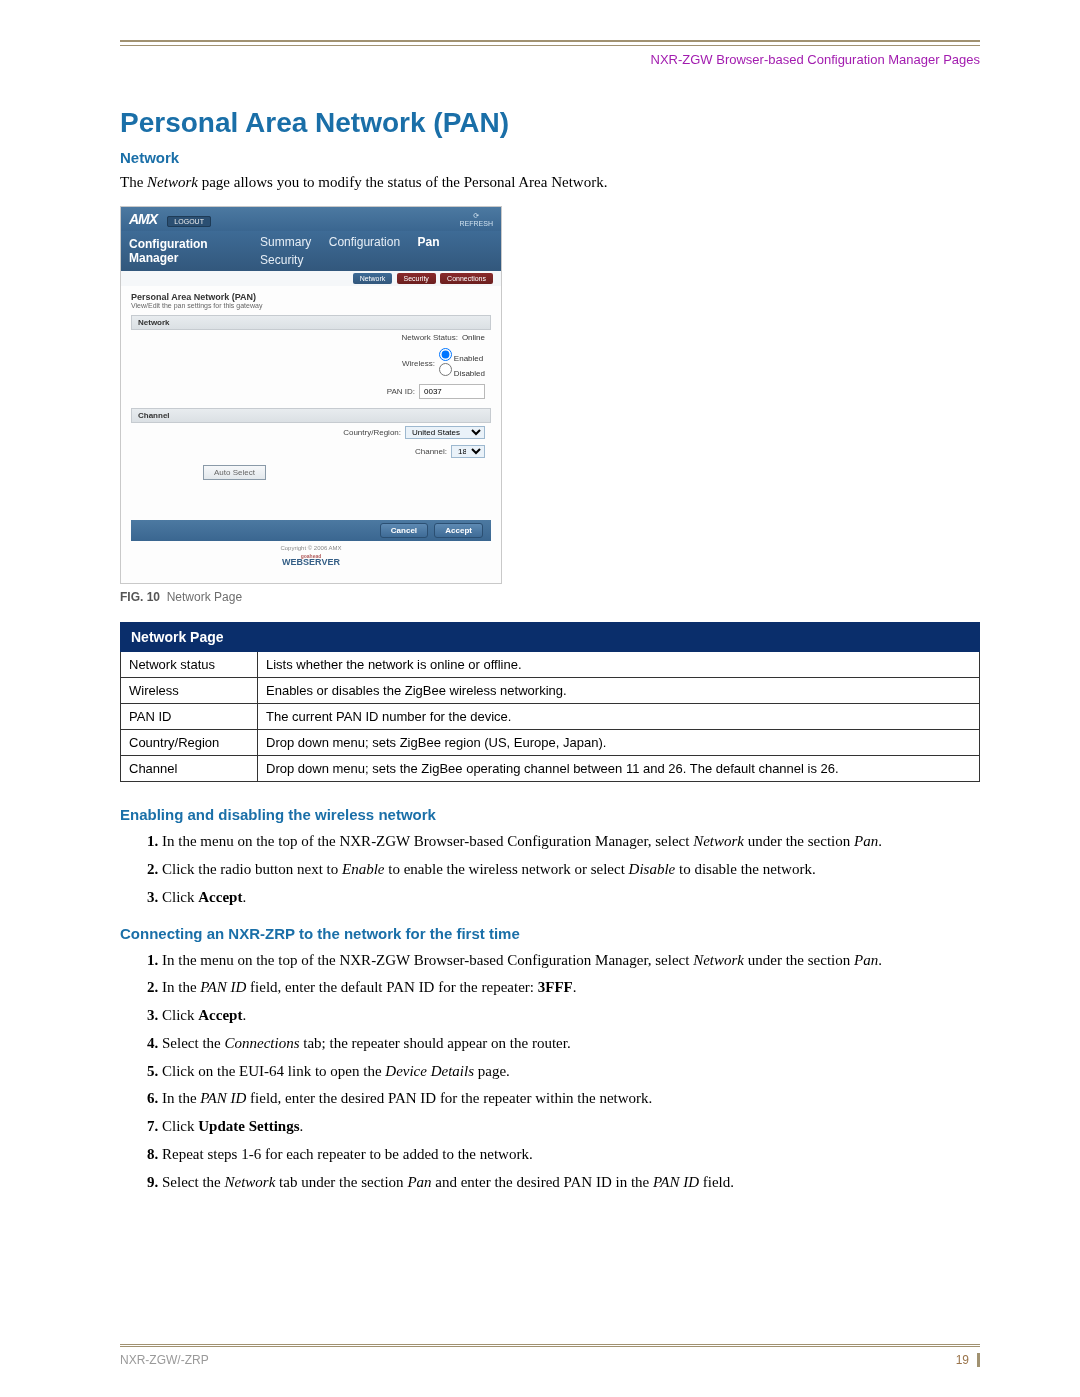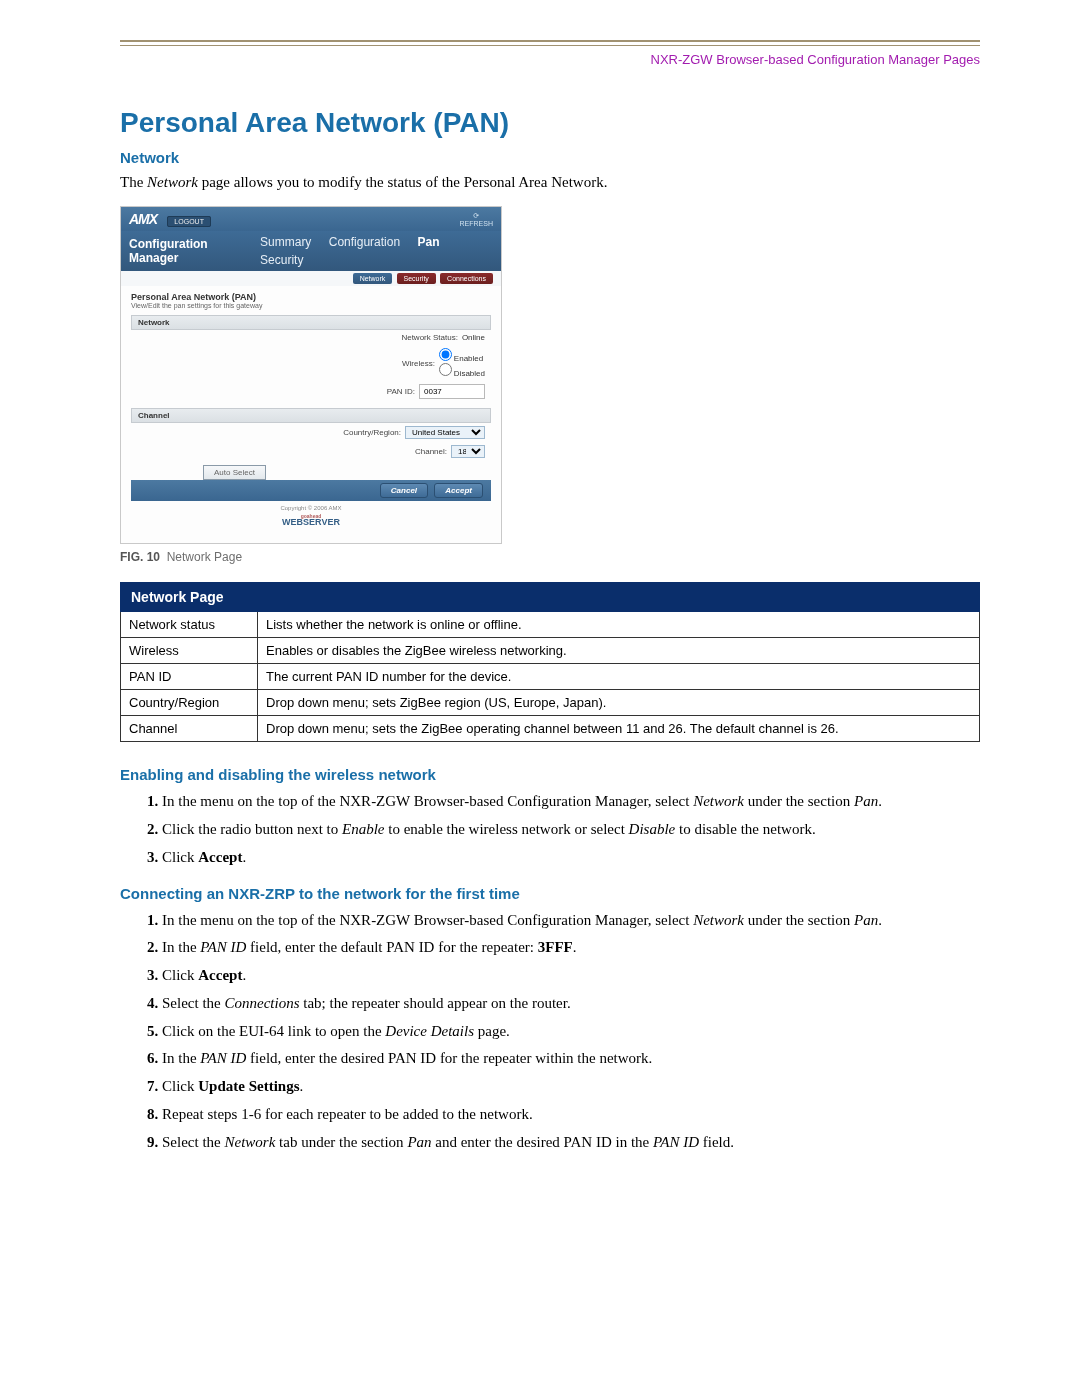--- a/index.html
+++ b/index.html
@@ -182,21 +182,21 @@
     background: linear-gradient(#f6f8fa,#e3e8ec);
     border-radius: 0;
     color: #666;
     margin-top: 4px;
     margin-left: 72px;
   }
   .shot-actionbar {
     background: linear-gradient(#4c79a1,#3a6690);
     text-align: right;
     padding: 3px 8px;
-    font-style: italic;
+    margin-top: 40px;
   }
   .shot-actionbar .abtn {
     display: inline-block;
     font-size: 8px;
     font-weight: bold;
     color: #fff;
     padding: 2px 10px;
     border: 1px solid #2b4f72;
     background: linear-gradient(#5e8ab3,#3e6b96);
     border-radius: 3px;
@@ -424,13 +424,20 @@
     <li><span>In the </span><span class="it">PAN ID</span><span> field, enter the default PAN ID for the repeater: </span><span class="bd">3FFF</span><span>.</span></li>
     <li><span>Click </span><span class="bd">Accept</span><span>.</span></li>
     <li><span>Select the </span><span class="it">Connections</span><span> tab; the repeater should appear on the router.</span></li>
     <li><span>Click on the EUI-64 link to open the </span><span class="it">Device Details</span><span> page.</span></li>
     <li><span>In the </span><span class="it">PAN ID</span><span> field, enter the desired PAN ID for the repeater within the network.</span></li>
     <li><span>Click </span><span class="bd">Update Settings</span><span>.</span></li>
     <li>Repeat steps 1-6 for each repeater to be added to the network.</li>
     <li><span>Select the </span><span class="it">Network</span><span> tab under the section </span><span class="it">Pan</span><span> and enter the desired PAN ID in the </span><span class="it">PAN ID</span><span> field.</span></li>
   </ol>
 
+  <div class="footer">
+    <div class="footer-rule"></div>
+    <div class="footer-row">
+      <span>NXR-ZGW/-ZRP</span>
+      <span class="page-num">19</span>
+    </div>
+  </div>
 </div>
 
 </body></html>

